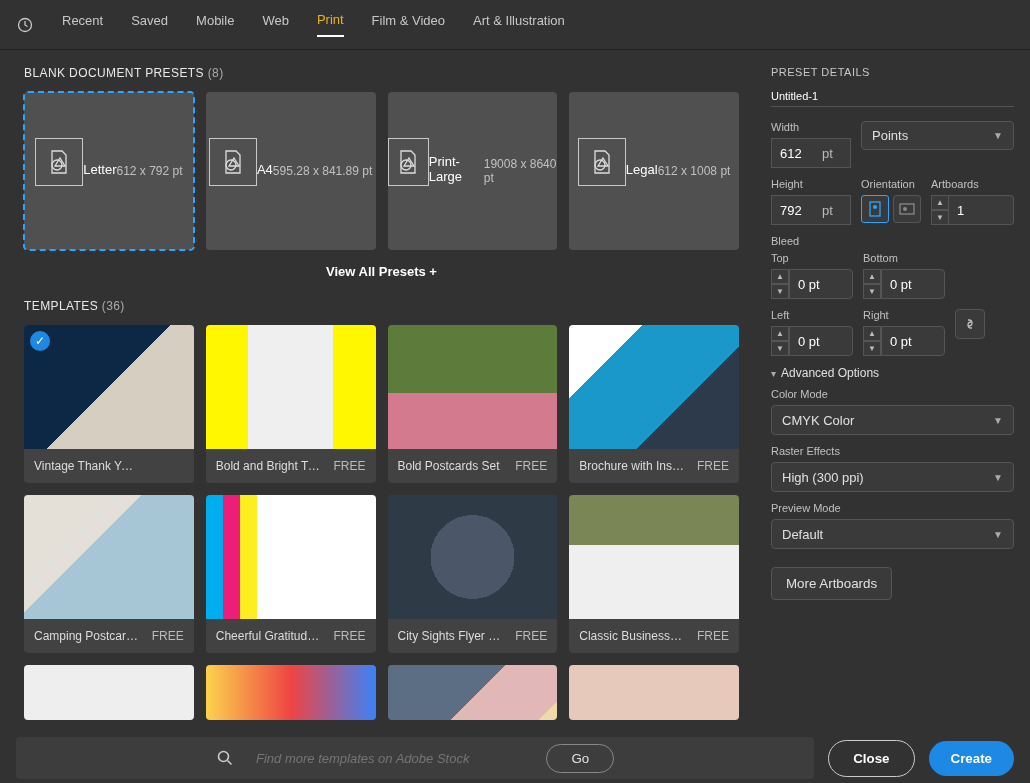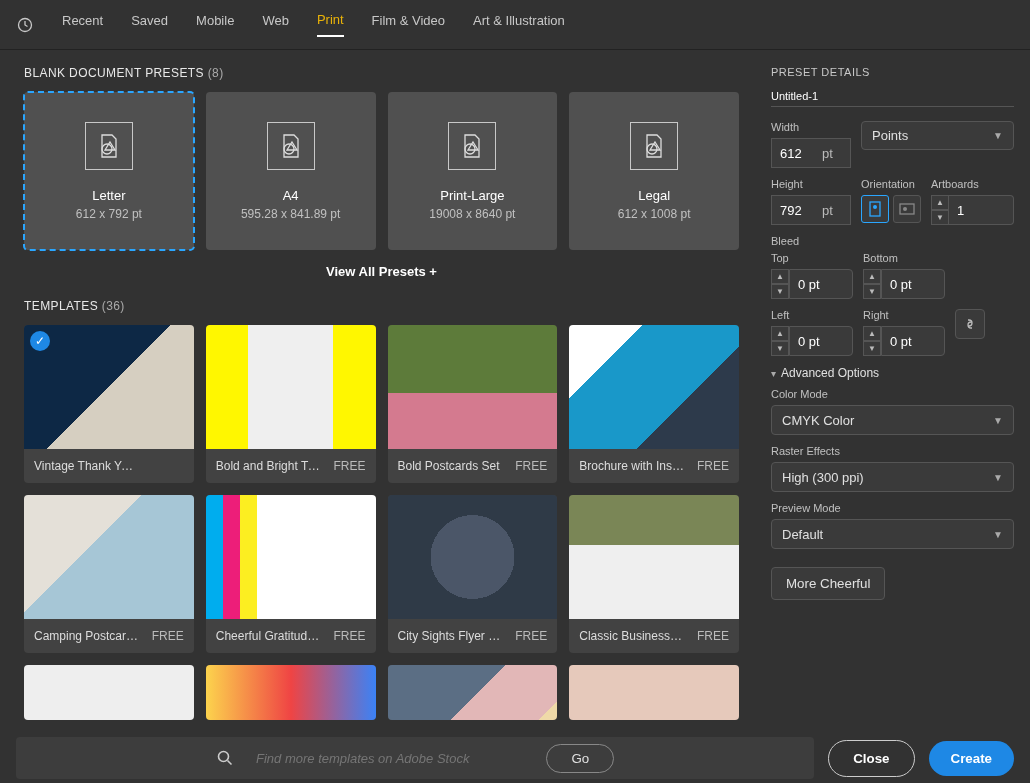--- a/index.html
+++ b/index.html
@@ -11,21 +11,21 @@
 .tab.active { color:#eab308; border-bottom:2px solid #fff; }
 
 .main { display:flex; height:calc(783px - 44px - 62px);margin-left:8px; }
 .left { flex:1; overflow-y:auto; padding:16px; position:relative; }
 .right { width:275px; padding:16px; overflow-y:auto; }
 
 .section-head { text-transform:uppercase; font-size:12px; letter-spacing:0.4px; margin-bottom:12px; color:#e8e8e8; }
 .section-head .count { color:#aaa; }
 
 .presets { display:flex; gap:12px; margin-bottom:14px; }
-.preset { flex:1; background:#505050; border-radius:4px; display:flex; flex-direction:column; align-items:center; justify-content:center; height:158px; cursor:pointer; }
+.preset { flex:1; background:#505050; border-radius:4px; display:flex; align-items:center; justify-content:center; height:158px; cursor:pointer; }
 .preset.selected { outline:2px dashed #2aa6ff; outline-offset:-1px; background:#505050; }
 .preset-icon { width:48px; height:48px; border:1px solid #c8c8c8; display:flex; align-items:center; justify-content:center; margin-bottom:18px; }
 .preset-name { color:#fff; font-size:13px; margin-bottom:4px; }
 .preset-dim { color:#c0c0c0; font-size:12px; }
 
 .viewall { text-align:center; font-weight:600; color:#fff; margin:12px 0 20px; cursor:pointer; }
 
 .templates { display:grid; grid-template-columns:repeat(4,1fr); gap:12px; }
 .template { background:#424242; border-radius:4px; overflow:hidden; cursor:pointer; }
 .thumb { height:124px; background:#888; position:relative; display:flex; align-items:center; justify-content:center; color:#333; font-size:11px; }
@@ -362,21 +362,21 @@
       <span>High (300 ppi)</span>
       <span class="chev">▼</span>
     </div>
 
     <div class="detail-label">Preview Mode</div>
     <div class="select" style="margin-bottom:10px">
       <span>Default</span>
       <span class="chev">▼</span>
     </div>
 
-    <button class="more-btn">More Cheerful</button>
+    <button class="more-btn">More Artboards</button>
   </div>
 </div>
 
 <div class="footer">
   <div class="search-wrap">
     <span>
       <svg width="18" height="18" viewBox="0 0 18 18">
           <circle cx="7.5" cy="7.5" r="5" stroke="#ccc" stroke-width="1.6" fill="none"></circle>
           <path d="M11.5 11.5l4 4" stroke="#ccc" stroke-width="1.6"></path>
         </svg>

